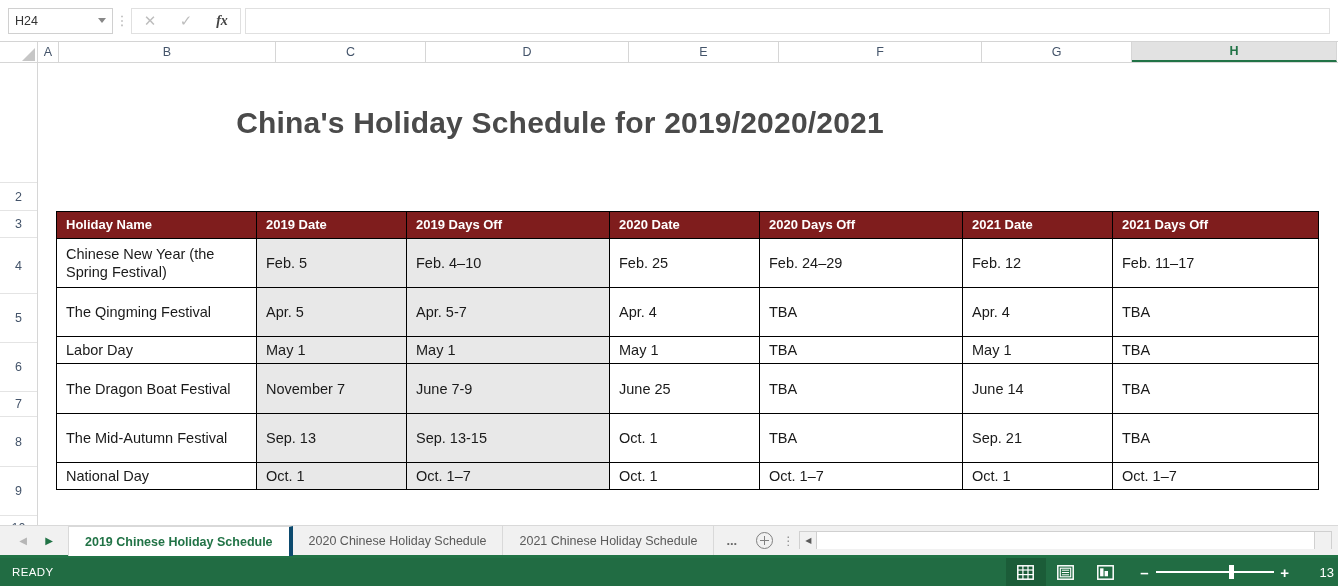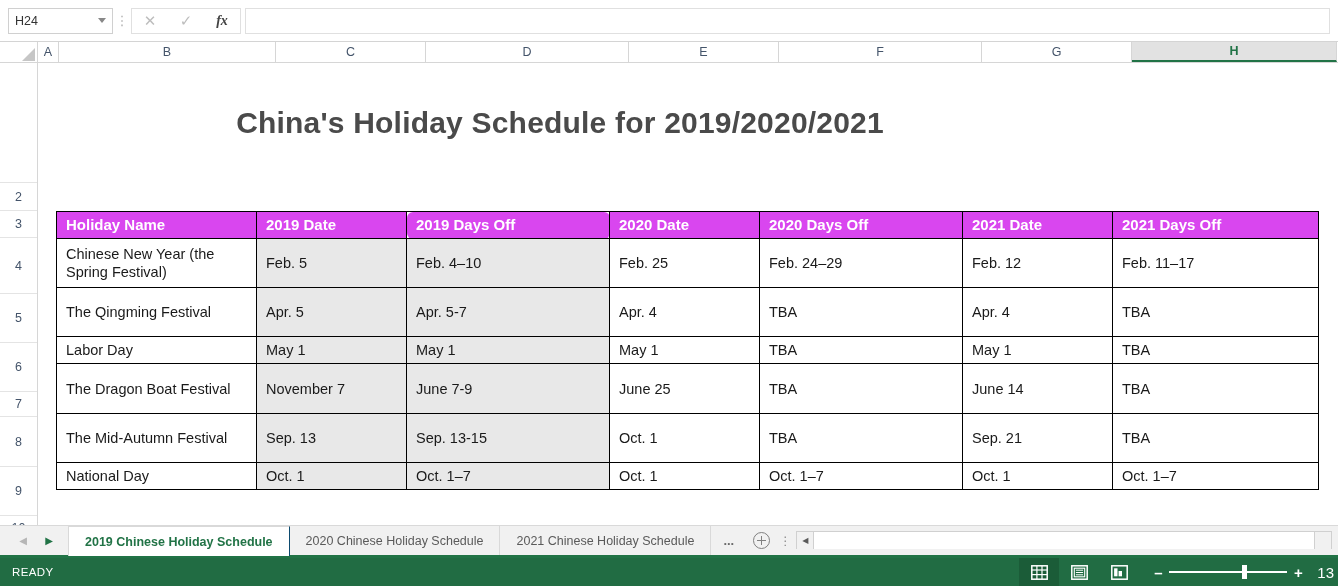--- a/index.html
+++ b/index.html
@@ -162,33 +162,33 @@
   .holiday-table td {
     border: 1px solid #000000;
     padding: 4px 9px;
     font-size: 14.5px;
     color: #1a1a1a;
     vertical-align: middle;
     text-align: left;
     line-height: 1.25;
   }
   .holiday-table th {
-    background: #d946ef;
+    background: #7f1d1d;
     color: #ffffff;
     font-weight: bold;
-    font-size: 15px;
+    font-size: 13px;
     height: 27px;
     padding: 2px 9px;
   }
   .holiday-table td.shaded { background: #e8e8e8; }
   .holiday-table td.plain  { background: #ffffff; }
 
   .w-name { width: 200px; }
   .w-d19  { width: 150px; }
-  .w-o19  { width: 203px; border-radius: 6px; }
+  .w-o19  { width: 203px; }
   .w-d20  { width: 150px; }
   .w-o20  { width: 203px; }
   .w-d21  { width: 150px; }
   .w-o21  { width: 206px; }
 
   
   .tabbar {
     height: 33px;
     display: flex;
     align-items: stretch;
@@ -217,21 +217,21 @@
     background: transparent;
     white-space: nowrap;
   }
   .tab:first-of-type { border-left: 1px solid #d9d9d9; }
   .tab.active {
     background: #ffffff;
     color: #217346;
     font-weight: bold;
     border-top: 1px solid #d9d9d9;
     border-left: 1px solid #d9d9d9;
-    border-right: 1px solid #0c4a6e;
+    border-right: 4px solid #0c4a6e;
     border-bottom: none;
     margin-bottom: -1px;
   }
   .tab-ellipsis {
     display: flex; align-items: center;
     padding: 0 12px;
     font-size: 13px;
     color: #6a6a6a;
     font-weight: bold;
   }
@@ -318,23 +318,23 @@
     position: absolute; left: 0; right: 0;
     height: 1.6px; background: #ffffff;
   }
   .slider-thumb {
     position: absolute;
     left: 62%;
     width: 5px; height: 14px;
     background: #ffffff;
   }
   .zoom-level {
-    margin-left: 8px;
+    margin-left: 24px;
     margin-right: 4px;
-    font-size: 15px;
+    font-size: 13px;
     white-space: nowrap;
   }
 </style>
 </head>
 <body>
 
 <div class="formula-bar">
   <div class="name-box">
     <span class="name-box-text">H24</span>
     <span class="name-box-caret"></span>

